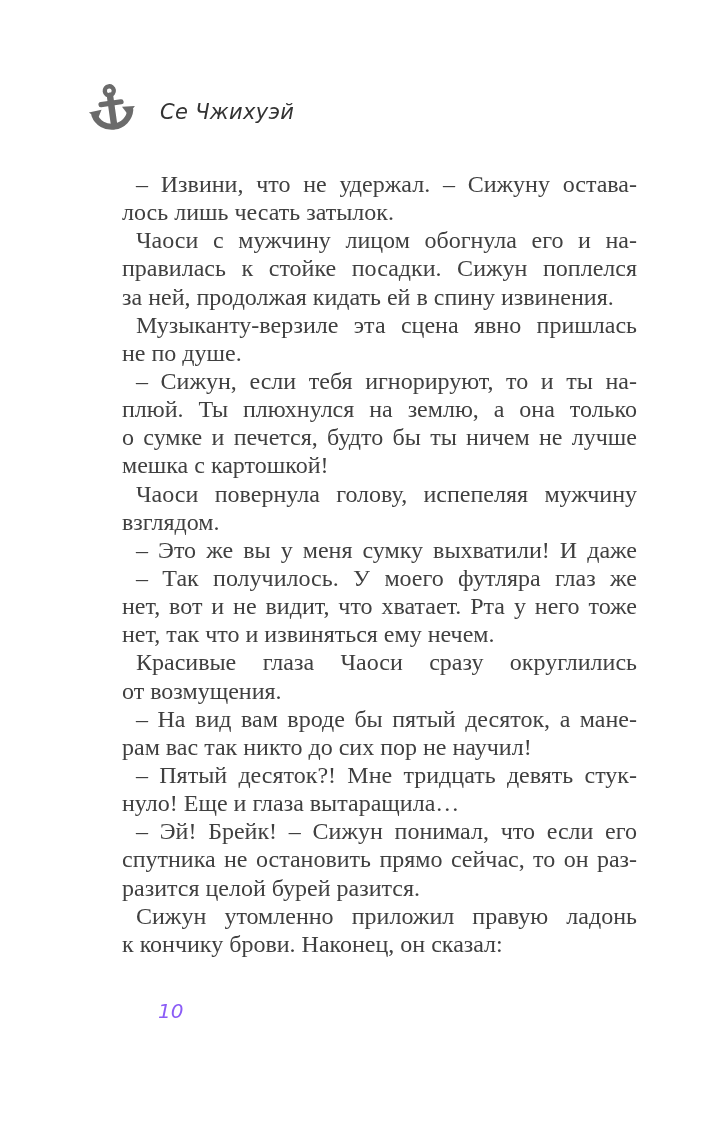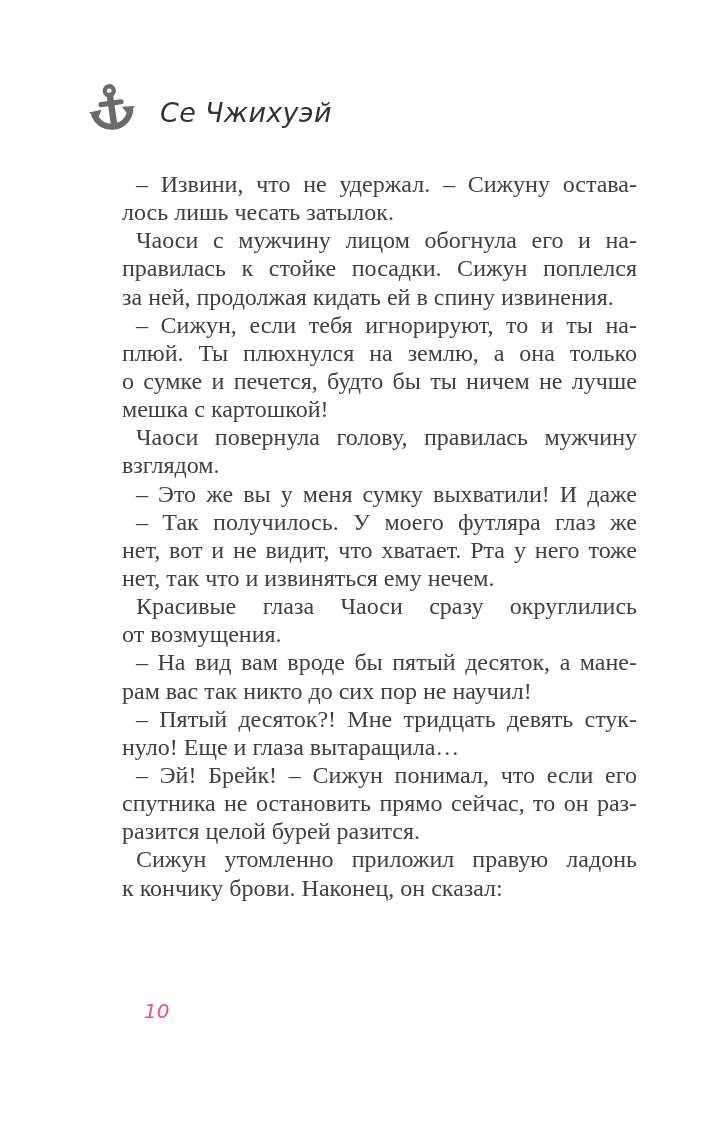--- a/index.html
+++ b/index.html
@@ -26,21 +26,21 @@
   .anchor-wrap {
     width: 52px;
     height: 56px;
     transform: rotate(-8deg);
     display: inline-block;
   }
   .author-name {
     margin-left: 22px;
     font-family: "DejaVu Sans", sans-serif;
     font-style: italic;
-    font-size: 27px;
+    font-size: 21px;
     letter-spacing: 0.3px;
     color: #333333;
     white-space: nowrap;
     transform: translateY(2px);
   }
   
   .page-text {
     position: absolute;
     left: 122px;
     top: 170px;
@@ -59,27 +59,27 @@
   .line.last {
     text-align: left;
     text-align-last: left;
   }
   .line.first {
     text-indent: 14px;
   }
   
   .page-number {
     position: absolute;
-    left: 144px;
+    left: 158px;
     top: 999px;
     font-family: "DejaVu Sans", sans-serif;
     font-style: italic;
     font-weight: 500;
     font-size: 20px;
-    color: #ec4899;
+    color: #8b5cf6;
   }
 </style>
 </head>
 <body>
 
 <div id="book-page">
 
   <div class="page-header">
     <span class="anchor-wrap">
       <svg width="52" height="56" viewBox="0 0 24 26" xmlns="http://www.w3.org/2000/svg">
@@ -102,27 +102,31 @@
       <div class="paragraph">
         <div class="line first">– Извини, что не удержал. – Сижуну остава-</div>
         <div class="line last">лось лишь чесать затылок.</div>
       </div>
       <div class="paragraph">
         <div class="line first">Чаоси с мужчину лицом обогнула его и на-</div>
         <div class="line">правилась к стойке посадки. Сижун поплелся</div>
         <div class="line last">за ней, продолжая кидать ей в спину извинения.</div>
       </div>
       <div class="paragraph">
+        <div class="line first">Музыканту-верзиле эта сцена явно пришлась</div>
+        <div class="line last">не по душе.</div>
+      </div>
+      <div class="paragraph">
         <div class="line first">– Сижун, если тебя игнорируют, то и ты на-</div>
         <div class="line">плюй. Ты плюхнулся на землю, а она только</div>
         <div class="line">о сумке и печется, будто бы ты ничем не лучше</div>
         <div class="line last">мешка с картошкой!</div>
       </div>
       <div class="paragraph">
-        <div class="line first">Чаоси повернула голову, правилась мужчину</div>
+        <div class="line first">Чаоси повернула голову, испепеляя мужчину</div>
         <div class="line last">взглядом.</div>
       </div>
       <div class="paragraph">
         <div class="line first">– Это же вы у меня сумку выхватили! И даже</div>
       </div>
       <div class="paragraph">
         <div class="line first">– Так получилось. У моего футляра глаз же</div>
         <div class="line">нет, вот и не видит, что хватает. Рта у него тоже</div>
         <div class="line last">нет, так что и извиняться ему нечем.</div>
       </div>

